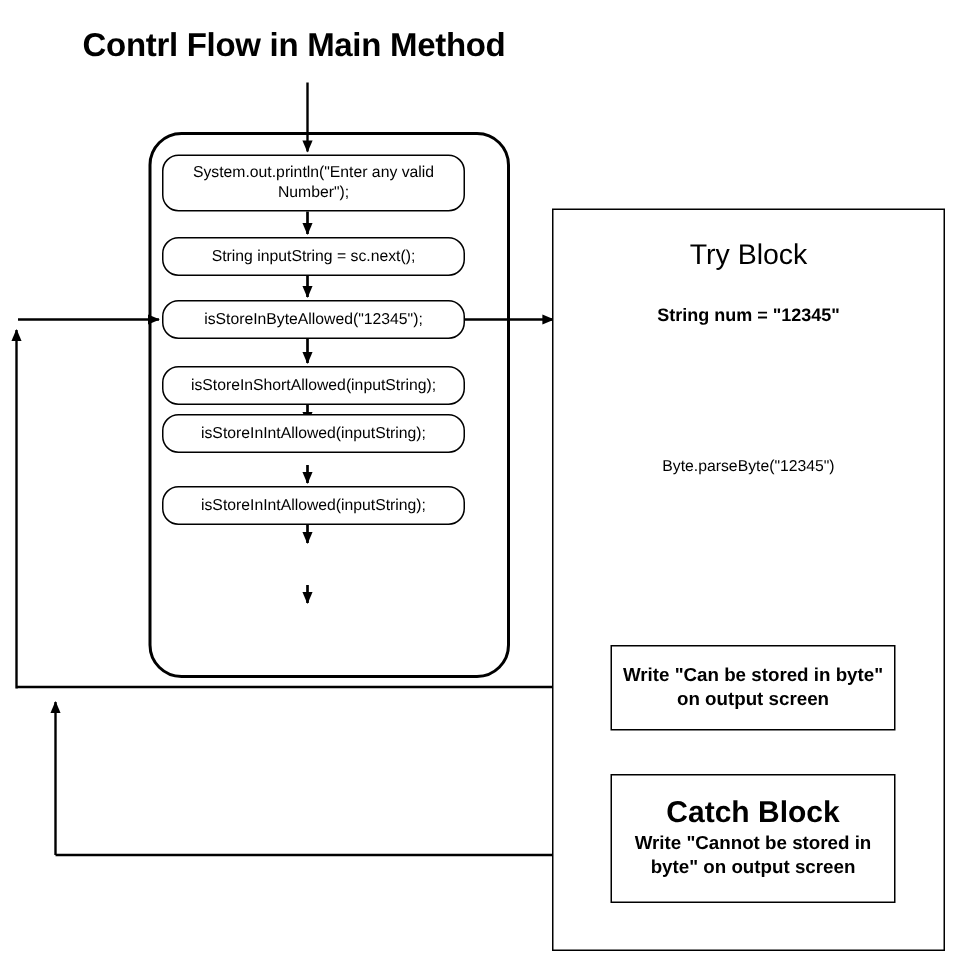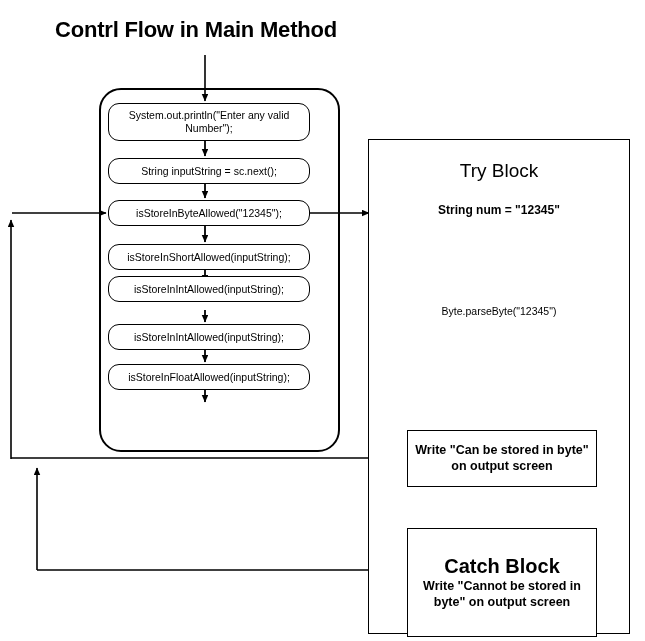--- a/index.html
+++ b/index.html
@@ -53,21 +53,21 @@
     font-size:10.5px;text-align:center;
   }
 
   .outbox{
     position:absolute;border:1.6px solid #000;box-sizing:border-box;
     background:#fff;display:flex;flex-direction:column;
     align-items:center;justify-content:center;text-align:center;
   }
   #write-box{left:407px;top:430px;width:190px;height:57px;}
   #write-box .txt{font-size:12.5px;font-weight:bold;line-height:1.25;padding:0 6px;}
-  #catch-box{left:407px;top:528px;width:190px;height:109px;}
+  #catch-box{left:407px;top:516px;width:190px;height:86px;}
   .catch-head{font-size:20px;font-weight:bold;line-height:1.15;margin-bottom:1px;}
   .catch-txt{font-size:12.5px;font-weight:bold;line-height:1.25;padding:0 4px;}
 </style>
 </head>
 <body>
 
 <div id="canvas">
 
   <div class="title">Contrl Flow in Main Method</div>
 
@@ -116,23 +116,20 @@
   </div>
   <div class="stmt" style="top:244px;height:26px;text-align:right;">
     <span>isStoreInShortAllowed(inputString);</span>
   </div>
   <div class="stmt" style="top:276px;height:26px;">
     <span>isStoreInIntAllowed(inputString);</span>
   </div>
   <div class="stmt" style="top:324px;height:26px;">
     <span>isStoreInIntAllowed(inputString);</span>
   </div>
-  <div class="stmt" style="top:364px;height:26px;">
-    <span>isStoreInFloatAllowed(inputString);</span>
-  </div>
 
   <div class="panel"></div>
   <div class="try-title">Try Block</div>
   <div class="num-label">String num = "12345"</div>
   <div class="diamond-label">Byte.parseByte("12345")</div>
 
   <div class="outbox" id="write-box">
     <div class="txt">Write "Can be stored in byte" on output screen</div>
   </div>
 

